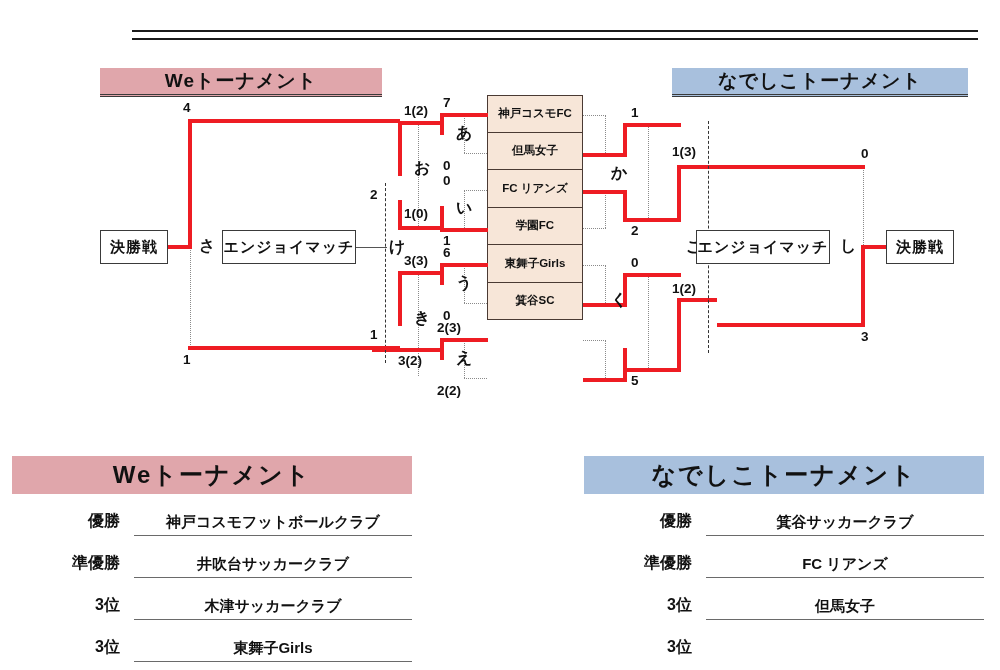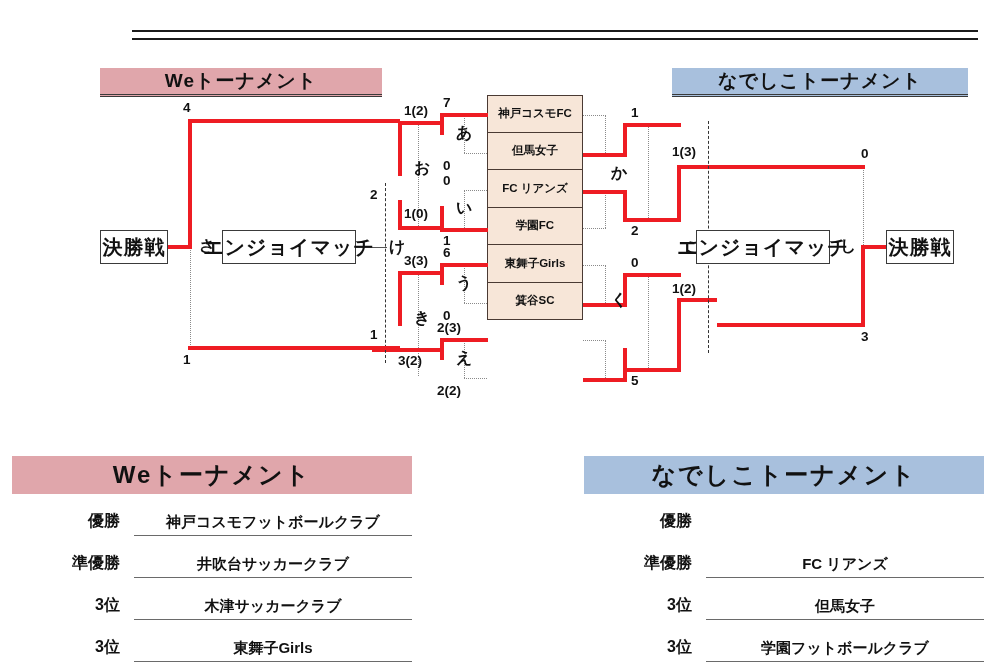--- a/index.html
+++ b/index.html
@@ -42,21 +42,21 @@
   .gdot-h{height:0;border-top:1.6px dotted #8a8a8a;}
   .gdot-v{width:0;border-left:1.6px dotted #8a8a8a;}
   .gsolid-h{height:0;border-top:1.5px solid #555;}
   .dashdot-v{width:0;border-left:1.8px dashed #333;}
   
   .score{position:absolute;font-size:13.5px;font-weight:700;color:#111;white-space:nowrap;}
   .mlabel{position:absolute;font-size:16px;font-weight:700;color:#111;}
   .boxlabel{
     position:absolute;box-sizing:border-box;border:1.6px solid #3a3a3a;background:#fff;
     display:flex;align-items:center;justify-content:center;
-    font-size:20px;font-weight:700;color:#111;letter-spacing:1px;white-space:nowrap;
+    font-size:15px;font-weight:700;color:#111;letter-spacing:1px;white-space:nowrap;
   }
   
   .res{position:absolute;width:400px;}
   #res-we{left:12px;top:456px;}
   #res-nade{left:584px;top:456px;}
   .res-head{height:38px;display:flex;align-items:center;justify-content:center;
             font-size:24px;font-weight:700;letter-spacing:2px;color:#111;}
   #res-we .res-head{background:#e0a6ab;}
   #res-nade .res-head{background:#a8c0dd;}
   .res-row{display:flex;align-items:flex-end;height:37px;padding-top:5px;}
@@ -251,26 +251,26 @@
   <div class="res-row">
     <div class="res-rank">3位</div>
     <div class="res-name">東舞子Girls</div>
   </div>
 </div>
 
 <div class="res" id="res-nade">
   <div class="res-head">なでしこトーナメント</div>
   <div class="res-row">
     <div class="res-rank">優勝</div>
+    <div class="res-name">箕谷サッカークラブ</div>
   </div>
   <div class="res-row">
     <div class="res-rank">準優勝</div>
     <div class="res-name">FC リアンズ</div>
   </div>
   <div class="res-row">
     <div class="res-rank">3位</div>
     <div class="res-name">但馬女子</div>
   </div>
   <div class="res-row">
     <div class="res-rank">3位</div>
-    <div class="res-name">学園フットボールクラブ</div>
   </div>
 </div>
 
 </body></html>

